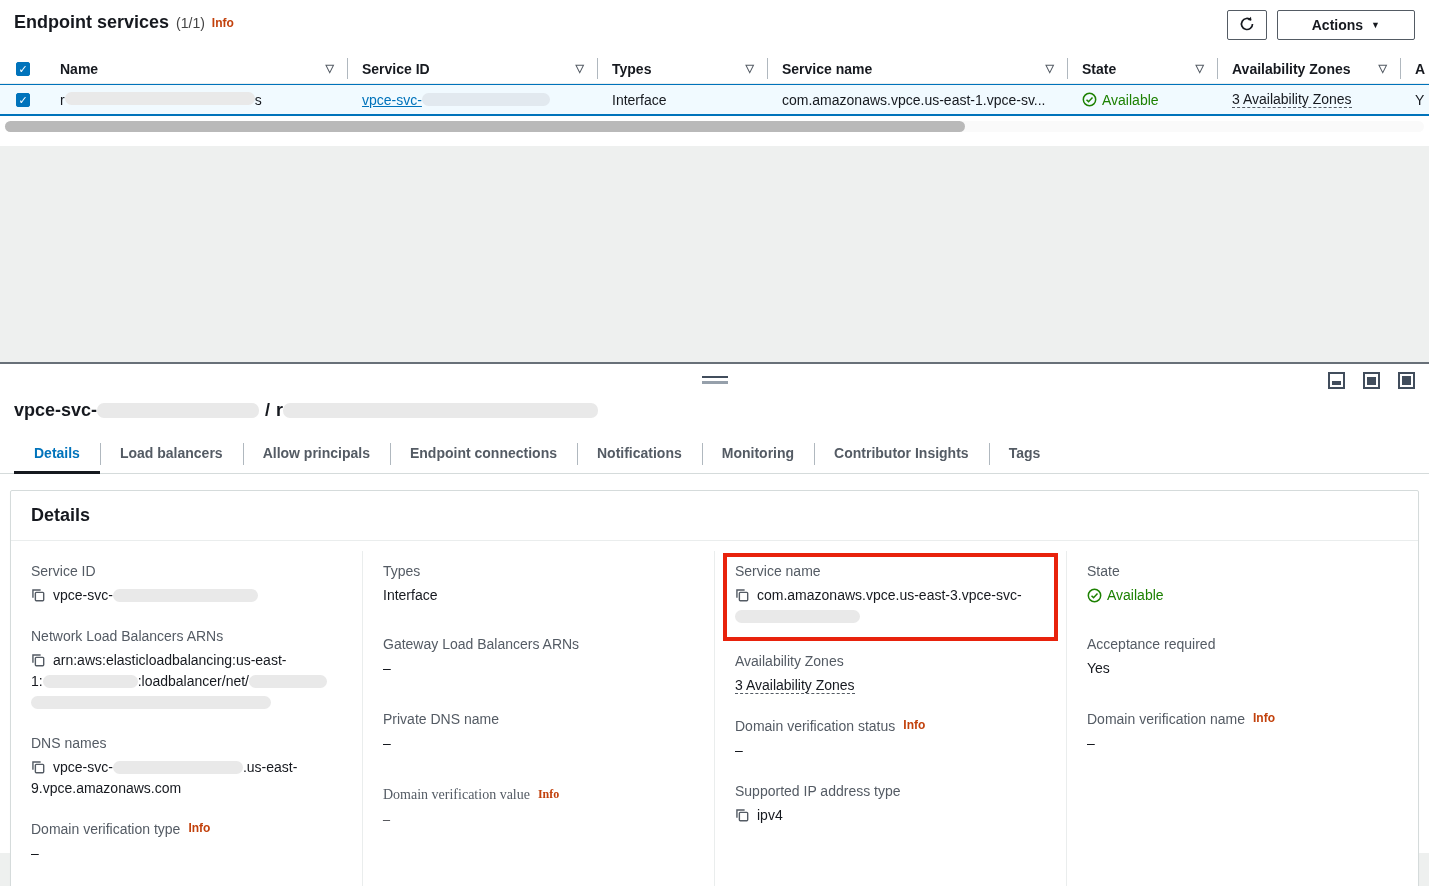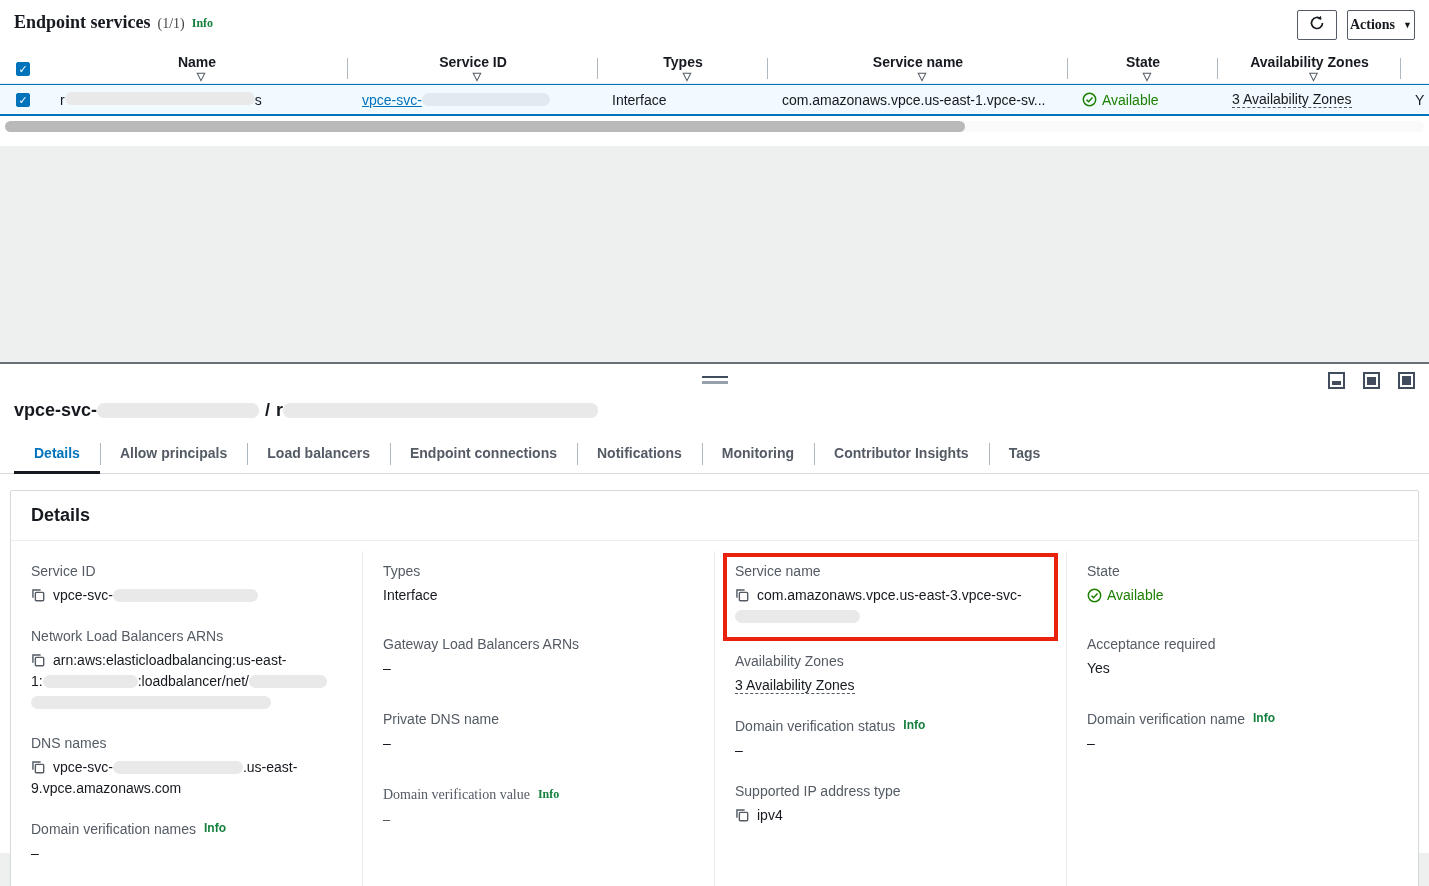--- a/index.html
+++ b/index.html
@@ -1,49 +1,49 @@
 <!DOCTYPE html>
 <html><head>
 <meta charset="utf-8">
 <style>
   * { margin:0; padding:0; box-sizing:border-box; }
   html,body { width:1429px; height:886px; overflow:hidden; }
   body { font-family:"Liberation Sans", sans-serif; background:#eef0ef; color:#16191f; font-size:14px; }
 
   
   .top-section { background:#ffffff; padding:10px 14px 0 14px; }
-  .hdr-row { display:flex; justify-content:space-between; align-items:flex-start;font-family:Liberation Serif, serif; }
+  .hdr-row { display:flex; justify-content:space-between; align-items:flex-start; }
   .title-group { display:flex; align-items:baseline; gap:7px; padding-top:2px; }
   .page-title { font-size:18px; font-weight:bold; color:#16191f; }
   .page-count { font-size:14px; color:#444; font-weight:400; }
-  .info-link { font-size:12px; font-weight:bold; color:#15803d; cursor:pointer; position:relative; top:-1px;text-align:center; }
+  .info-link { font-size:12px; font-weight:bold; color:#c2410c; cursor:pointer; position:relative; top:-1px;text-align:center; }
   .actions-group { display:flex; gap:10px; }
   .btn { border:1px solid #545b64; background:#fff; border-radius:2px; height:30px; display:flex; align-items:center; justify-content:center; font-weight:bold; font-size:14px; color:#16191f; cursor:pointer; }
   .btn-refresh { width:40px; }
-  .btn-actions { padding:0 2px; gap:8px; }
+  .btn-actions { padding:0 34px; gap:8px; }
   .caret { font-size:9px; position:relative; top:0px; }
   .btn-primary { background:#ec7211; border-color:#ec7211; color:#16191f; padding:0 20px; }
 
   .search-row { display:flex; justify-content:space-between; align-items:center; margin-top:12px; }
   .search-box { width:650px; height:30px; border:1px solid #687078; border-radius:2px; display:flex; align-items:center; padding:0 8px; gap:7px; background:#fff; }
   .search-box input { border:none; outline:none; flex:1; font-size:14px; font-style:italic; color:#333; background:transparent; font-family:"Liberation Sans", sans-serif; }
   .search-box input::placeholder { color:#6b7378; font-style:italic; }
   .pagination { display:flex; align-items:center; gap:4px; }
   .pg-chev { width:24px; height:24px; display:flex; align-items:center; justify-content:center; font-size:16px; cursor:pointer; }
   .pg-chev.disabled { color:#aab7b8; }
   .pg-chev.enabled { color:#545b64; }
   .pg-num { font-weight:bold; padding:0 6px; }
   .pg-divider { width:1px; height:22px; background:#d5dbdb; margin:0 10px; }
   .gear { font-size:19px; color:#545b64; cursor:pointer; line-height:1; }
 
   
   .tbl { margin:14px -14px 0 -14px; }
   .tbl-head { display:flex; align-items:stretch; border-bottom:1px solid #eaeded; height:30px; }
   .tbl-cell { display:flex; align-items:center; padding:0 14px; overflow:hidden; white-space:nowrap; flex:none; }
-  .th { font-weight:bold; justify-content:space-between; position:relative;flex-direction:column; }
+  .th { font-weight:bold; justify-content:space-between; position:relative; }
   .th .divider { position:absolute; right:0; top:4px; bottom:4px; width:1px; background:#b0b8bf; }
   .filter-icon { color:#545b64; font-size:11px; margin-left:8px; cursor:pointer; }
   .c-check { width:46px; justify-content:center; }
   .c-name { width:302px; }
   .c-sid { width:250px; }
   .c-types { width:170px; }
   .c-sname { width:300px; }
   .c-state { width:150px; }
   .c-az { width:183px; }
   .c-acc { width:120px; }
@@ -224,22 +224,22 @@
   </div>
 
   <div class="panel-title">
     <span><span>vpce-svc-</span><span class="redact" style="width:162px;"></span></span>
     <span>/</span>
     <span><span>r</span><span class="redact" style="width:315px;"></span></span>
   </div>
 
   <div class="tabs">
     <div class="tab active">Details</div>
+    <div class="tab">Load balancers</div>
     <div class="tab">Allow principals</div>
-    <div class="tab">Load balancers</div>
     <div class="tab">Endpoint connections</div>
     <div class="tab">Notifications</div>
     <div class="tab">Monitoring</div>
     <div class="tab">Contributor Insights</div>
     <div class="tab">Tags</div>
   </div>
 
   <div class="card">
     <div class="card-header">Details</div>
     <div class="card-body">
@@ -276,21 +276,21 @@
                 <svg width="14" height="14" viewBox="0 0 16 16">
                   <rect x="5" y="5" width="9.5" height="9.5" rx="1" fill="none" stroke="#545b64" stroke-width="1.6"></rect>
                   <path d="M11 2.2 H2.2 V11" fill="none" stroke="#545b64" stroke-width="1.6"></path>
                 </svg>
               </span><span>vpce-svc-</span><span class="redact" style="width:130px;"></span><span>.us-east-</span><br>
             <span>9.vpce.amazonaws.com</span>
           </div>
         </div>
         <div class="field">
           <div class="f-label">
-              <span>Domain verification names</span>
+              <span>Domain verification type</span>
               <span class="info-link">Info</span>
             </div>
           <div class="f-value">–</div>
         </div>
       </div>
 
       <div class="col">
         <div class="field">
           <div class="f-label">Types</div>
           <div class="f-value">Interface</div>

